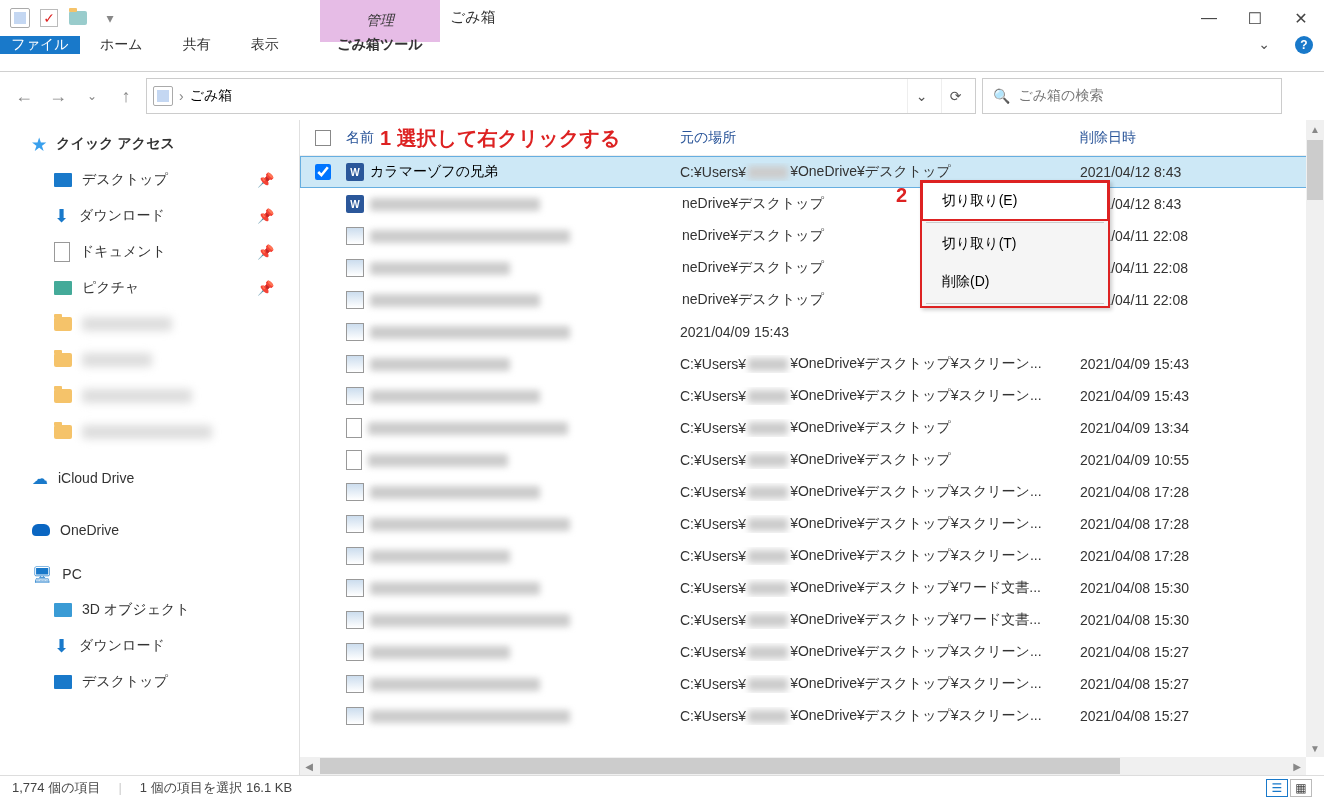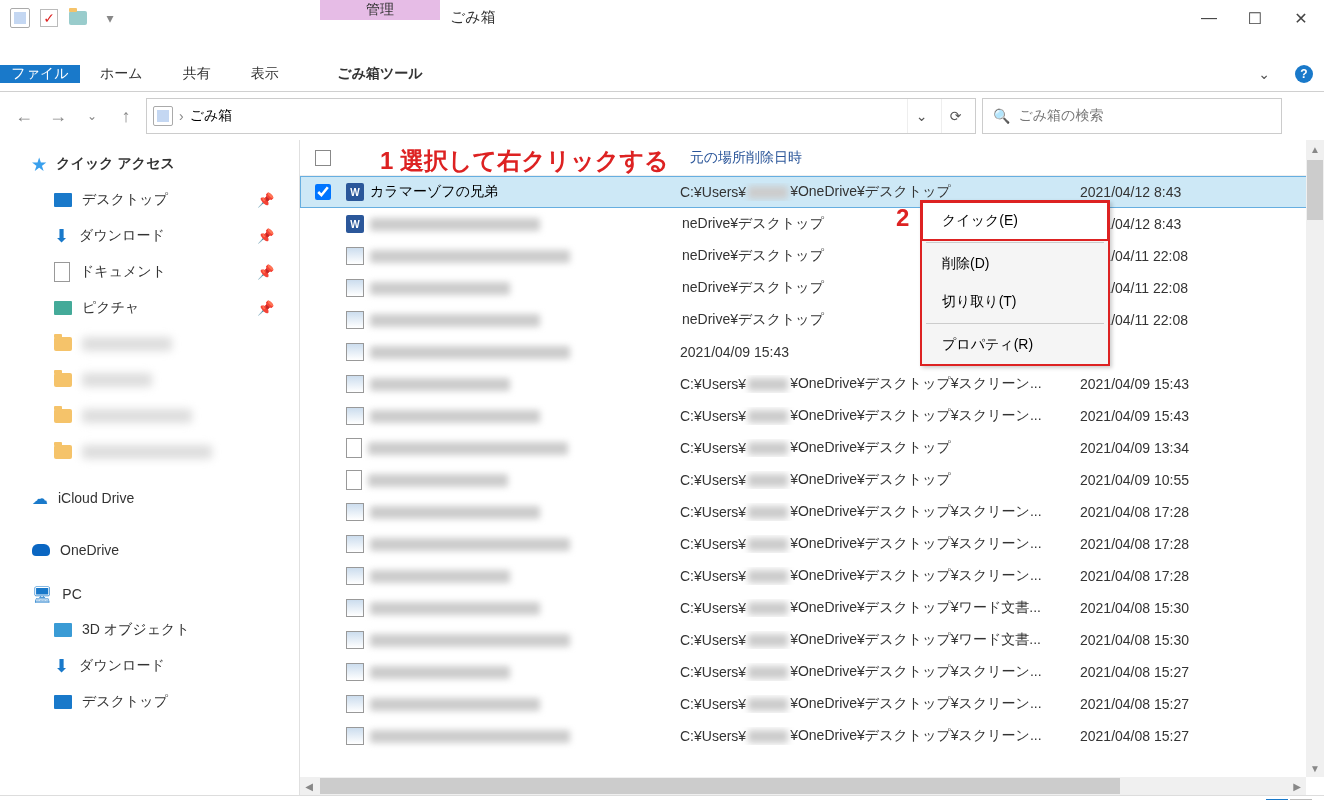--- a/index.html
+++ b/index.html
@@ -2,27 +2,27 @@
 <html><head>
 <meta charset="utf-8">
 <style>
 * { margin: 0; padding: 0; box-sizing: border-box; font-family: "Yu Gothic", "Meiryo", sans-serif; }
 body { width: 1324px; height: 800px; background: #fff; overflow: hidden; font-size: 14px; position: relative; }
 
 
 .titlebar { height: 36px; display: flex; align-items: center; position: relative; }
 .titlebar .qat { display: flex; align-items: center; gap: 8px; padding: 0 8px; }
 .titlebar .qat .icon-box { width: 24px; height: 24px; display: inline-flex; align-items: center; justify-content: center; }
-.titlebar .manage-tab { position: absolute; left: 320px; top: 0; width: 120px; height: 20px; background: #e6bce6; color: #333; display: flex; align-items: center; justify-content: center; font-size: 14px; }
+.titlebar .manage-tab { position: absolute; left: 320px; top: 0; width: 120px; height: 42px; background: #e6bce6; color: #333; display: flex; align-items: center; justify-content: center; font-size: 14px; font-style: italic; }
 .titlebar .title { position: absolute; left: 450px; top: 8px; color: #333; font-size: 15px; }
 .titlebar .win-controls { margin-left: auto; display: flex; }
 .titlebar .win-controls .wc { width: 46px; height: 36px; display: flex; align-items: center; justify-content: center; font-size: 16px; color: #444; }
 
 
-.ribbon { height: 36px; display: flex; align-items: center; border-bottom: 1px solid #d0d0d0; position: relative; margin-top: 20px; }
+.ribbon { height: 36px; display: flex; align-items: flex-start; border-bottom: 1px solid #d0d0d0; position: relative; }
 .ribbon .file-tab { width: 80px; background: #1979ca; color: #fff; display: flex; align-items: center; justify-content: center; }
 .ribbon .tab { padding: 0 20px; display: flex; align-items: center; color: #333; }
 .ribbon .tab.tools { position: absolute; left: 320px; width: 120px; justify-content: center; padding: 0; font-weight: bold; }
 .ribbon .chevron { margin-left: auto; width: 40px; display: flex; align-items: center; justify-content: center; color: #555; }
 .ribbon .help-icon { width: 40px; display: flex; align-items: center; justify-content: center; }
 .help-circle { width: 18px; height: 18px; border-radius: 50%; background: #1979ca; color: #fff; font-size: 12px; font-weight: bold; display: flex; align-items: center; justify-content: center; }
 
 
 .navrow { height: 48px; display: flex; align-items: center; padding: 6px 10px; gap: 6px; }
 .navrow .navbtn { width: 28px; height: 28px; display: flex; align-items: center; justify-content: center; color: #888; font-size: 18px; }
@@ -38,34 +38,34 @@
 .sidebar .item.qa { font-weight: bold; }
 .sidebar .item .pin { margin-left: auto; margin-right: 24px; color: #888; font-size: 14px; }
 .sidebar .item .qa-star { color: #39a0ed; font-size: 16px; }
 .sidebar .item.sub { padding-left: 54px; }
 .sidebar .item .blurtxt { display: inline-block; background: #ddd; filter: blur(4px); height: 14px; border-radius: 3px; }
 
 .content { flex: 1; position: relative; }
 .colheader { height: 36px; display: flex; align-items: center; border-bottom: 1px solid #eee; color: #2a5599; font-size: 14px; }
 .colheader .chk { width: 46px; display: flex; justify-content: center; }
 .colheader .c-name { width: 334px; }
-.colheader .c-loc { width: 400px; text-align: right; }
+.colheader .c-loc { width: 400px; }
 .colheader .c-date { flex: 1; }
 
 .filelist { overflow-y: auto; }
 .row { height: 32px; display: flex; align-items: center; font-size: 14px; }
 .row.selected { background: #cde8f6; outline: 1px solid #66aee0; outline-offset: -1px; }
 .row .chk { width: 46px; display: flex; justify-content: center; }
 .row .chk input { width: 16px; height: 16px; }
 .row .name { width: 334px; display: flex; align-items: center; gap: 6px; }
 .row .loc { width: 400px; color: #333; white-space: nowrap; overflow: hidden; text-overflow: ellipsis; display: flex; align-items: center; gap: 2px; }
 .row .date { flex: 1; color: #333; }
 .row .blurtxt { display: inline-block; background: #ccc; filter: blur(3px); height: 13px; border-radius: 2px; }
 
-.annotation { position: absolute; font-weight: bold; font-size: 24px; color: #d22; z-index: 10; }
+.annotation { position: absolute; font-weight: bold; font-size: 20px; color: #d22; z-index: 10; }
 .ann-border-red { outline: 2px solid #d22; outline-offset: -1px; }
 
 .context-menu { position: absolute; left: 620px; top: 60px; width: 190px; background: #f5f5f5; border: 1px solid #999; box-shadow: 2px 2px 4px rgba(0,0,0,0.2); z-index: 20; }
 .context-menu .cm-item { height: 38px; display: flex; align-items: center; padding: 0 20px; font-size: 14px; }
 .context-menu .cm-item.hl { background: #fff; }
 .context-menu .cm-sep { height: 1px; background: #ccc; margin: 2px 4px; }
 .ann-border-cm { border: 2px solid #d22; }
 
 .scrollbar-v { position: absolute; right: 0; top: 0; width: 18px; bottom: 18px; background: #f0f0f0; display: flex; flex-direction: column; align-items: center; }
 .scrollbar-v .ar { height: 18px; color: #888; font-size: 10px; display: flex; align-items: center; justify-content: center; width: 100%; }
@@ -221,20 +221,21 @@
         <span class="ic-desktop"></span>
         <span>デスクトップ</span>
       </div>
   </div>
 
   <div class="content">
     <div class="colheader">
       <div class="chk">
           <span class="chkbox"></span>
         </div>
+      <div class="c-name">名前</div>
       <div class="c-loc">元の場所</div>
       <div class="c-date">削除日時</div>
     </div>
 
     <div class="annotation" style="left:80px; top:5px;">1 選択して右クリックする</div>
 
     <div class="filelist" id="filelist">
         <div class="row selected ann-border-red">
     <div class="chk">
             <input type="checkbox" checked="" style="">
@@ -458,26 +459,25 @@
     <div class="loc">
             <span>C:¥Users¥</span>
             <span class="blurtxt" style="width:40px;"></span>
             <span>¥OneDrive¥デスクトップ¥スクリーン...</span>
           </div>
     <div class="date">2021/04/08 15:27</div>
         </div>
       </div>
 
     <div class="context-menu ann-border-cm">
-      <div class="cm-item hl ann-border-red">クイック(E)</div>
+      <div class="cm-item hl ann-border-red">切り取り(E)</div>
       <div class="cm-sep"></div>
+      <div class="cm-item">切り取り(T)</div>
       <div class="cm-item">削除(D)</div>
-      <div class="cm-item">切り取り(T)</div>
       <div class="cm-sep"></div>
-      <div class="cm-item">プロパティ(R)</div>
     </div>
     <div class="annotation" style="left:596px; top:64px;">2</div>
 
     <div class="scrollbar-v">
       <div class="ar">▲</div>
       <div class="thumb"></div>
       <div style="flex:1"></div>
       <div class="ar">▼</div>
     </div>
     <div class="scrollbar-h">

